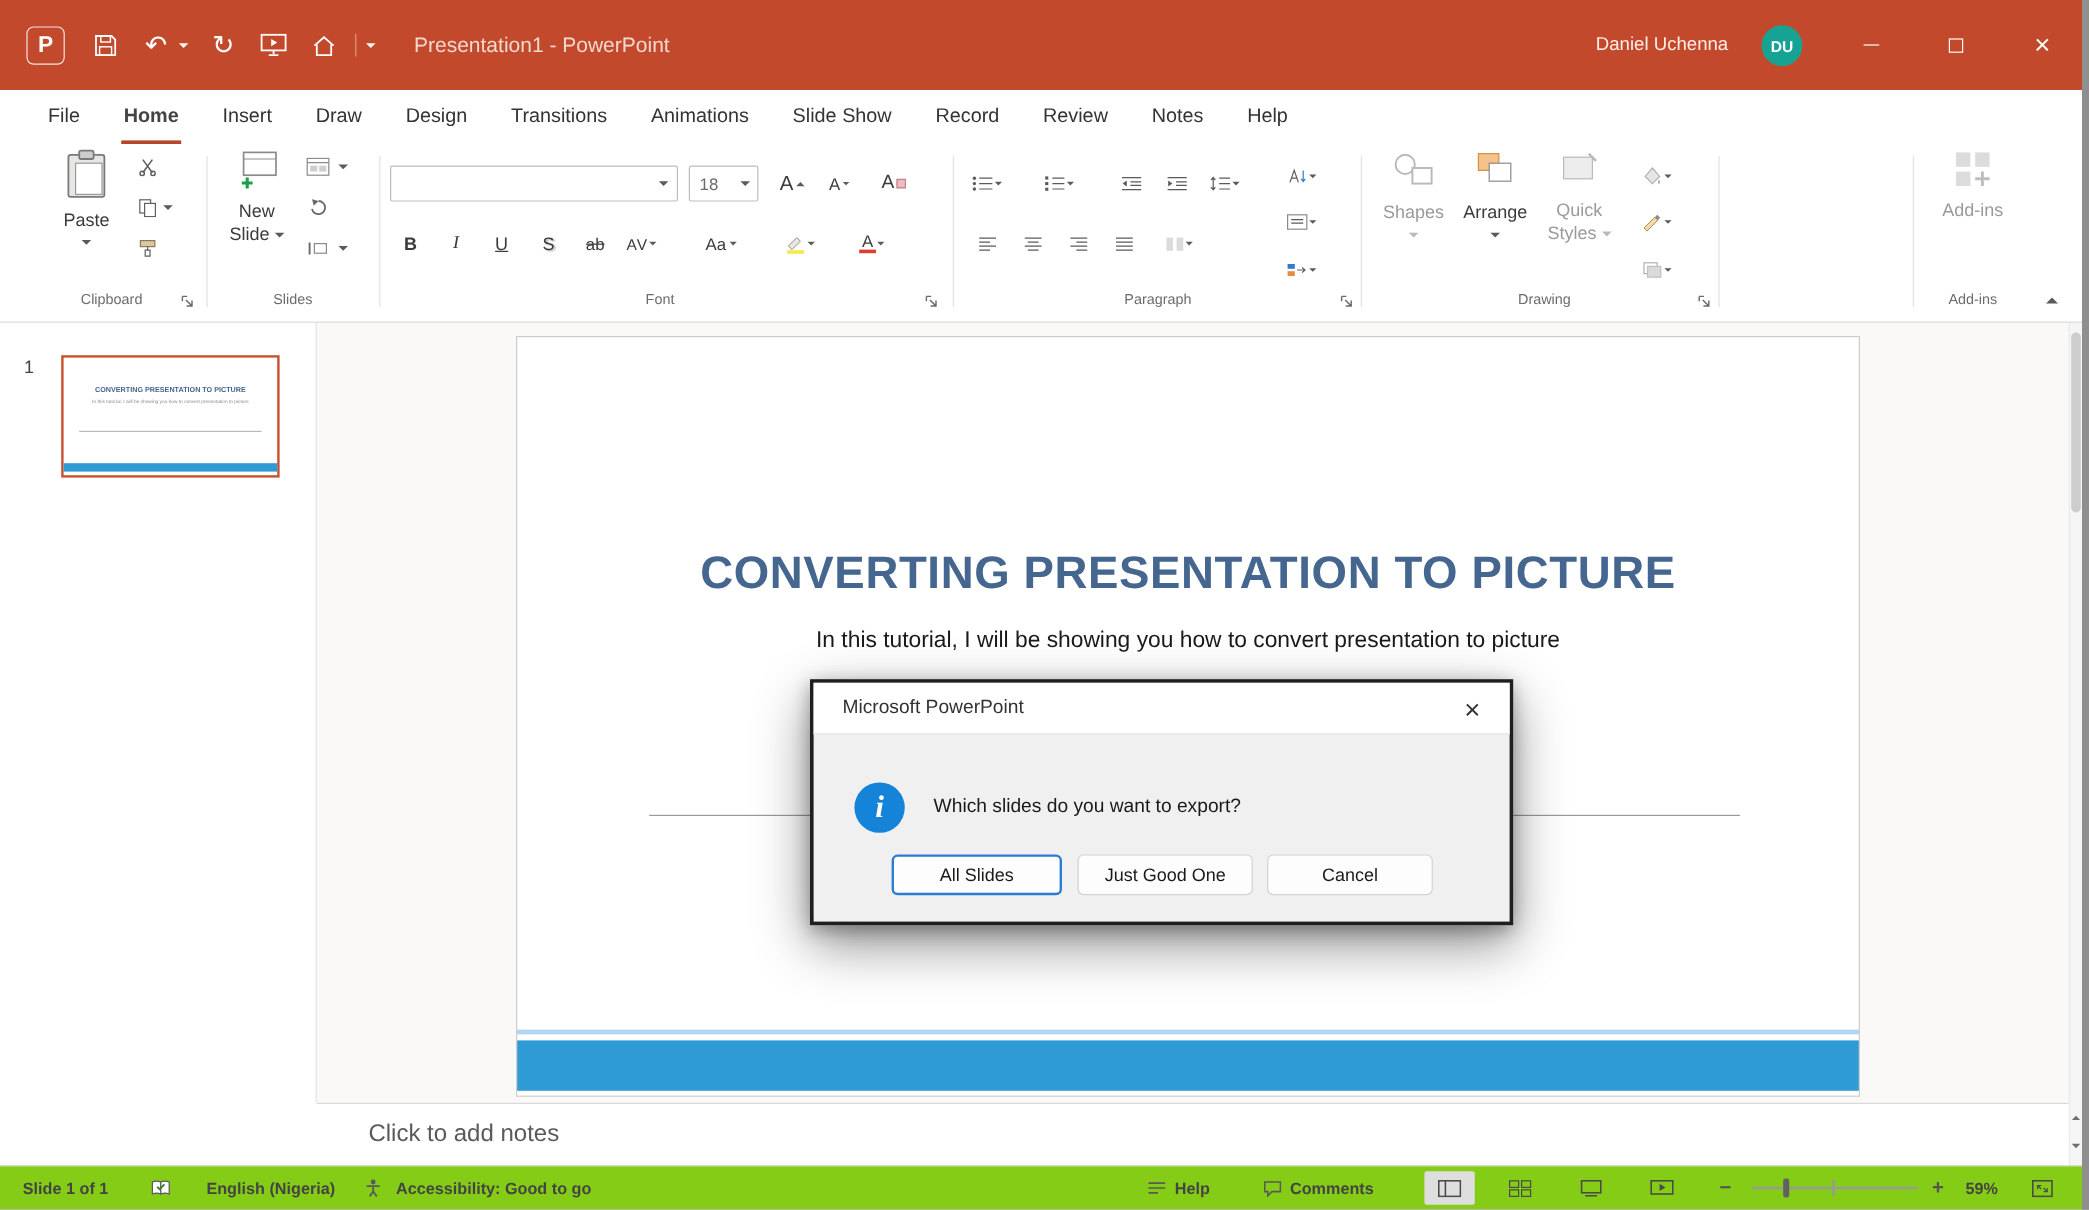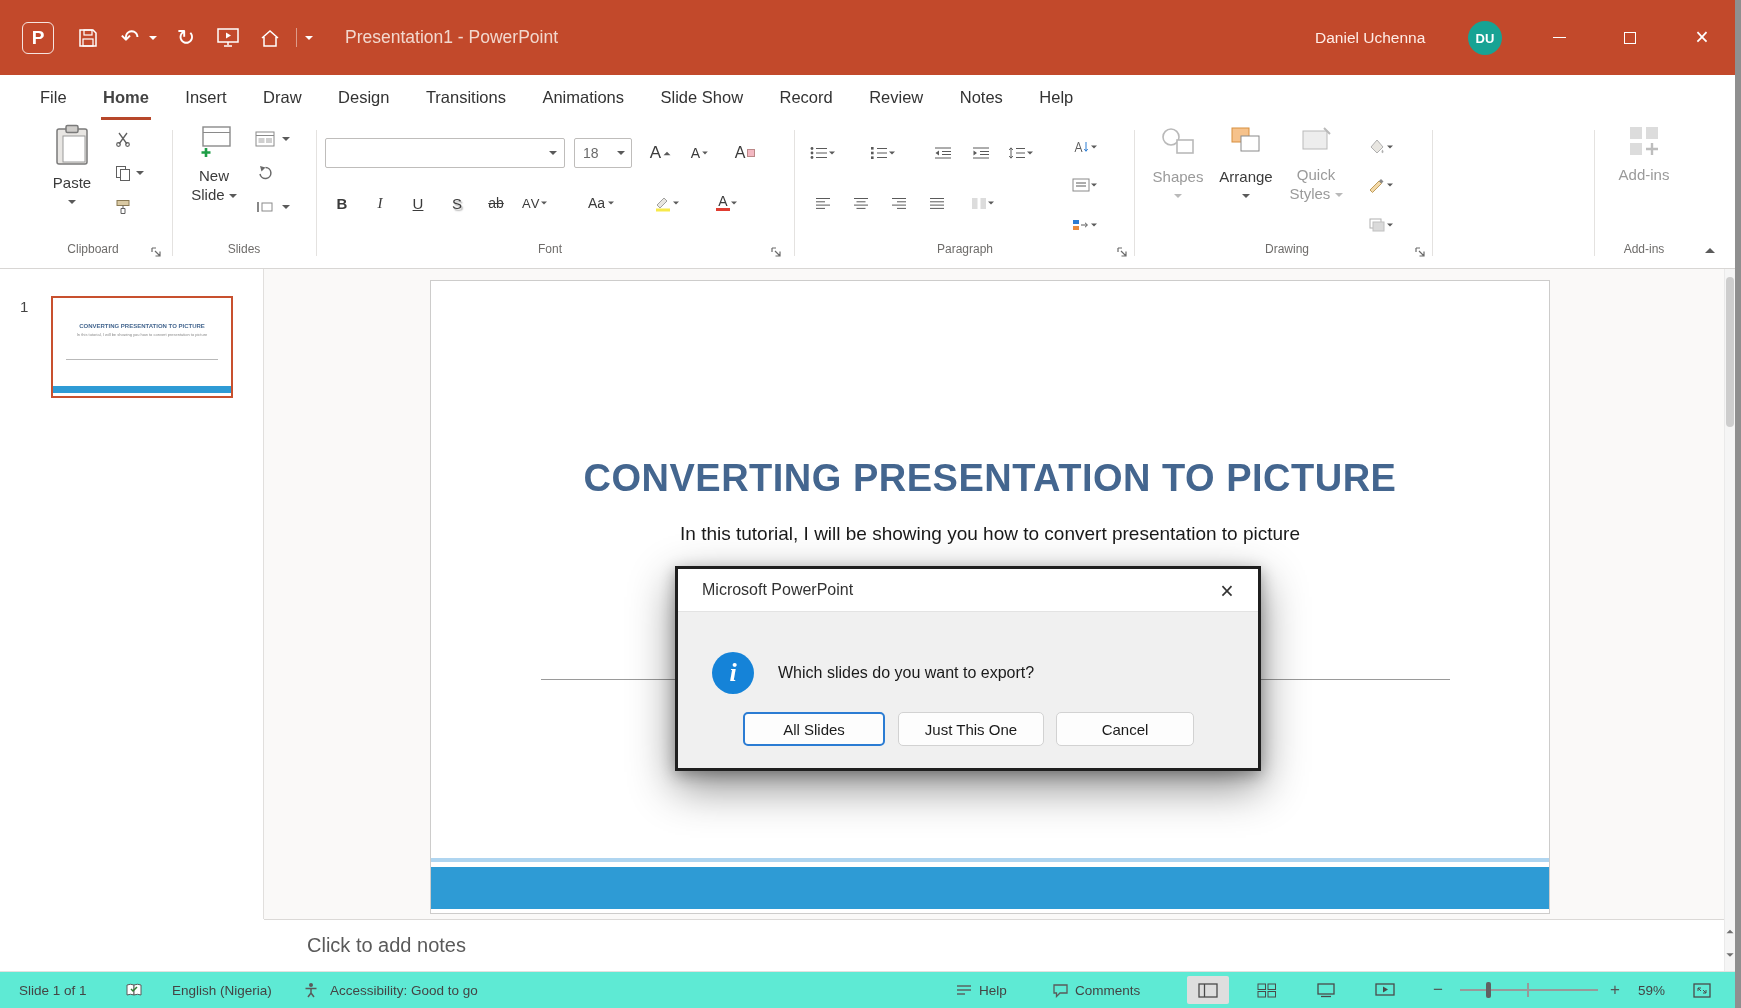--- a/index.html
+++ b/index.html
@@ -48,21 +48,21 @@
   #notesbar { position:absolute; left:264px; top:919px; width:1460px; height:52px; background:#fff; border-top:1px solid #DBD9D7; }
   #scrollbar { position:absolute; left:1724px; top:269px; width:11px; height:702px; background:#F5F5F5; border-left:1px solid #EAEAEA; }
 
   
   #dialog { position:absolute; left:675px; top:566px; width:586px; height:205px; background:#F0F0F0; border:3px solid #1f1f1f; box-shadow:0 16px 42px rgba(0,0,0,0.45), 0 4px 14px rgba(0,0,0,0.3); z-index:60; }
   #dialog .dtitle { position:absolute; left:0; top:0; right:0; height:43px; background:#fff; border-bottom:1px solid #E3E3E3; }
   .dlgbtn { position:absolute; top:143px; height:34px; background:#FDFDFD; border:1px solid #D2D2D2; border-radius:5px; font-size:15px; color:#1a1a1a; display:flex; align-items:center; justify-content:center; font-family:"Liberation Sans",sans-serif; }
   .dlgbtn.default { border:2px solid #2B7CD3; }
 
   
-  #statusbar { position:absolute; left:0; top:971px; width:1735px; height:37px; background:#5eead4; border-top:1px solid #E3E1DF; font-size:13.5px; color:#444; }
+  #statusbar { position:absolute; left:0; top:971px; width:1735px; height:37px; background:#84cc16; border-top:1px solid #E3E1DF; font-size:13.5px; color:#444;font-weight:bold; }
   .sb { position:absolute; top:0; height:36px; display:flex; align-items:center; gap:6px; }
   .viewbtn { position:absolute; top:4px; width:42px; height:28px; display:flex; align-items:center; justify-content:center; border-radius:2px; }
   .viewbtn.active { background:#DEDEDE; }
 </style>
 </head>
 <body>
 
 <div id="app">
 
   <div id="titlebar">
@@ -97,21 +97,21 @@
           <path d="M3 10 L11 3 L19 10 M5 9 V18 H17 V9" fill="none" stroke="#fff" stroke-width="1.5"></path>
         </svg>
     </div>
     <div class="abs" style="left:296px;top:28px;width:1px;height:19px;background:rgba(255,255,255,.45);"></div>
     <div class="tb-btn" style="left:300px;width:18px;">
         <i class="chev w"></i>
       </div>
     <div class="abs" style="left:345px;top:0;height:75px;line-height:75px;font-size:17.5px;color:#F2D8CE;">Presentation1  -  PowerPoint</div>
 
 
-    <div class="abs" style="left:1315px;top:0;width:140px;height:75px;line-height:75px;text-align:left;font-size:15.5px;color:#FFEDE7;">Daniel Uchenna</div>
+    <div class="abs" style="left:1315px;top:0;width:140px;height:75px;line-height:75px;text-align:center;font-size:15.5px;color:#FFEDE7;">Daniel Uchenna</div>
     <div class="abs" style="left:1468px;top:21px;width:34px;height:34px;border-radius:50%;background:#17A394;color:#fff;font-size:13px;font-weight:bold;display:flex;align-items:center;justify-content:center;">DU</div>
 
     <div class="tb-btn" style="left:1527px;width:64px;">
         <span style="width:13px;height:1.6px;background:#fff;display:inline-block;"></span>
       </div>
     <div class="tb-btn" style="left:1598px;width:64px;">
         <span style="width:12px;height:12px;border:1.6px solid #fff;display:inline-block;"></span>
       </div>
     <div class="tb-btn" style="left:1670px;width:64px;font-size:23px;">
         <span>×</span>
@@ -519,21 +519,21 @@
       <span class="abs" style="left:24px;top:0;line-height:42px;font-size:16px;color:#323232;">Microsoft PowerPoint</span>
       <span class="abs" style="right:16px;top:7px;width:30px;height:30px;display:flex;align-items:center;justify-content:center;font-size:23px;color:#333;">
           <span>×</span>
         </span>
     </div>
     <div class="abs" style="left:34px;top:83px;width:42px;height:42px;border-radius:50%;background:#1583D8;color:#fff;display:flex;align-items:center;justify-content:center;">
       <span style="font-family:'Liberation Serif',serif;font-style:italic;font-weight:bold;font-size:26px;">i</span>
     </div>
     <div class="abs" style="left:100px;top:95px;font-size:16px;color:#1a1a1a;">Which slides do you want to export?</div>
     <button class="dlgbtn default" style="left:65px;width:142px;">All Slides</button>
-    <button class="dlgbtn" style="left:220px;width:146px;">Just This One</button>
+    <button class="dlgbtn" style="left:220px;width:146px;">Just Good One</button>
     <button class="dlgbtn" style="left:378px;width:138px;">Cancel</button>
   </div>
 
   <div id="notesbar">
     <div style="margin-left:43px;line-height:50px;font-size:20px;color:#5a5a5a;">Click to add notes</div>
   </div>
 
   <div id="scrollbar">
     <div class="abs" style="left:1px;top:8px;width:8px;height:150px;background:#CDCDCD;border-radius:4px;"></div>
     <div class="abs" style="left:0;top:652px;width:10px;height:20px;display:flex;align-items:center;justify-content:center;">

